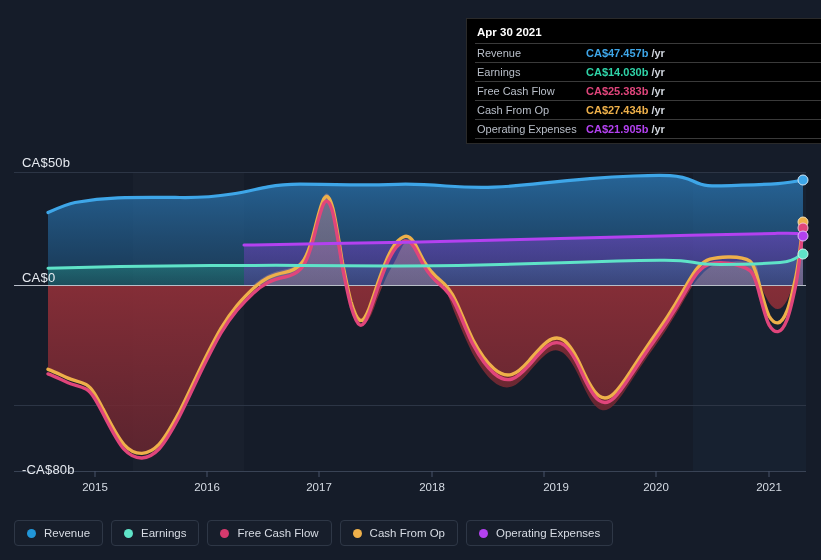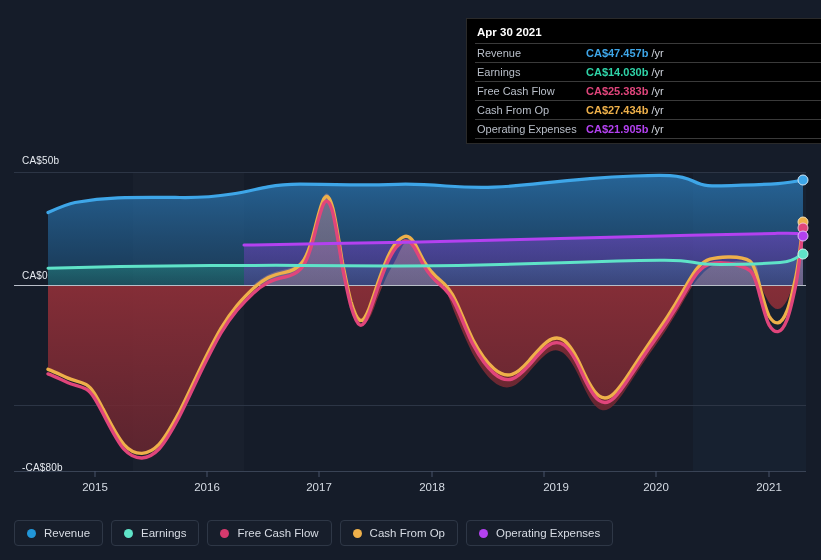--- a/index.html
+++ b/index.html
@@ -14,21 +14,21 @@
   }
   #root{position:absolute;inset:0;}
 
   
   #chart-svg{position:absolute;left:0;top:0;width:821px;height:500px;display:block;}
 
   
   .axis-label{
     position:absolute;
     color:#e6eaf0;
-    font-size:10px;
+    font-size:13px;
     letter-spacing:.2px;
     white-space:nowrap;
     pointer-events:none;
   }
   .x-label{
     position:absolute;
     color:#d5dbe4;
     font-size:11.5px;
     transform:translateX(-50%);
     white-space:nowrap;
@@ -57,21 +57,21 @@
     padding:3px 2px;
     border-top:1px solid #3a3a3a;
     font-size:11px;
     vertical-align:middle;
     white-space:nowrap;
   }
   #tooltip tr.no-rule td{border-top:none;}
   #tooltip .tt-name{color:#b9bfc9;width:105px;}
   #tooltip .tt-val{color:#fff;}
   #tooltip .tt-val b{font-weight:bold;}
-  #tooltip .tt-unit{color:#cfd4dc;font-weight:normal;}
+  #tooltip .tt-unit{color:#cfd4dc;font-weight:bold;}
   #tooltip .tt-last td{border-bottom:1px solid #3a3a3a;}
 
   
   #legend{
     position:absolute;
     left:14px;bottom:14px;
     display:flex;gap:8px;align-items:center;
   }
   .legend-item{
     display:flex;align-items:center;gap:8px;

